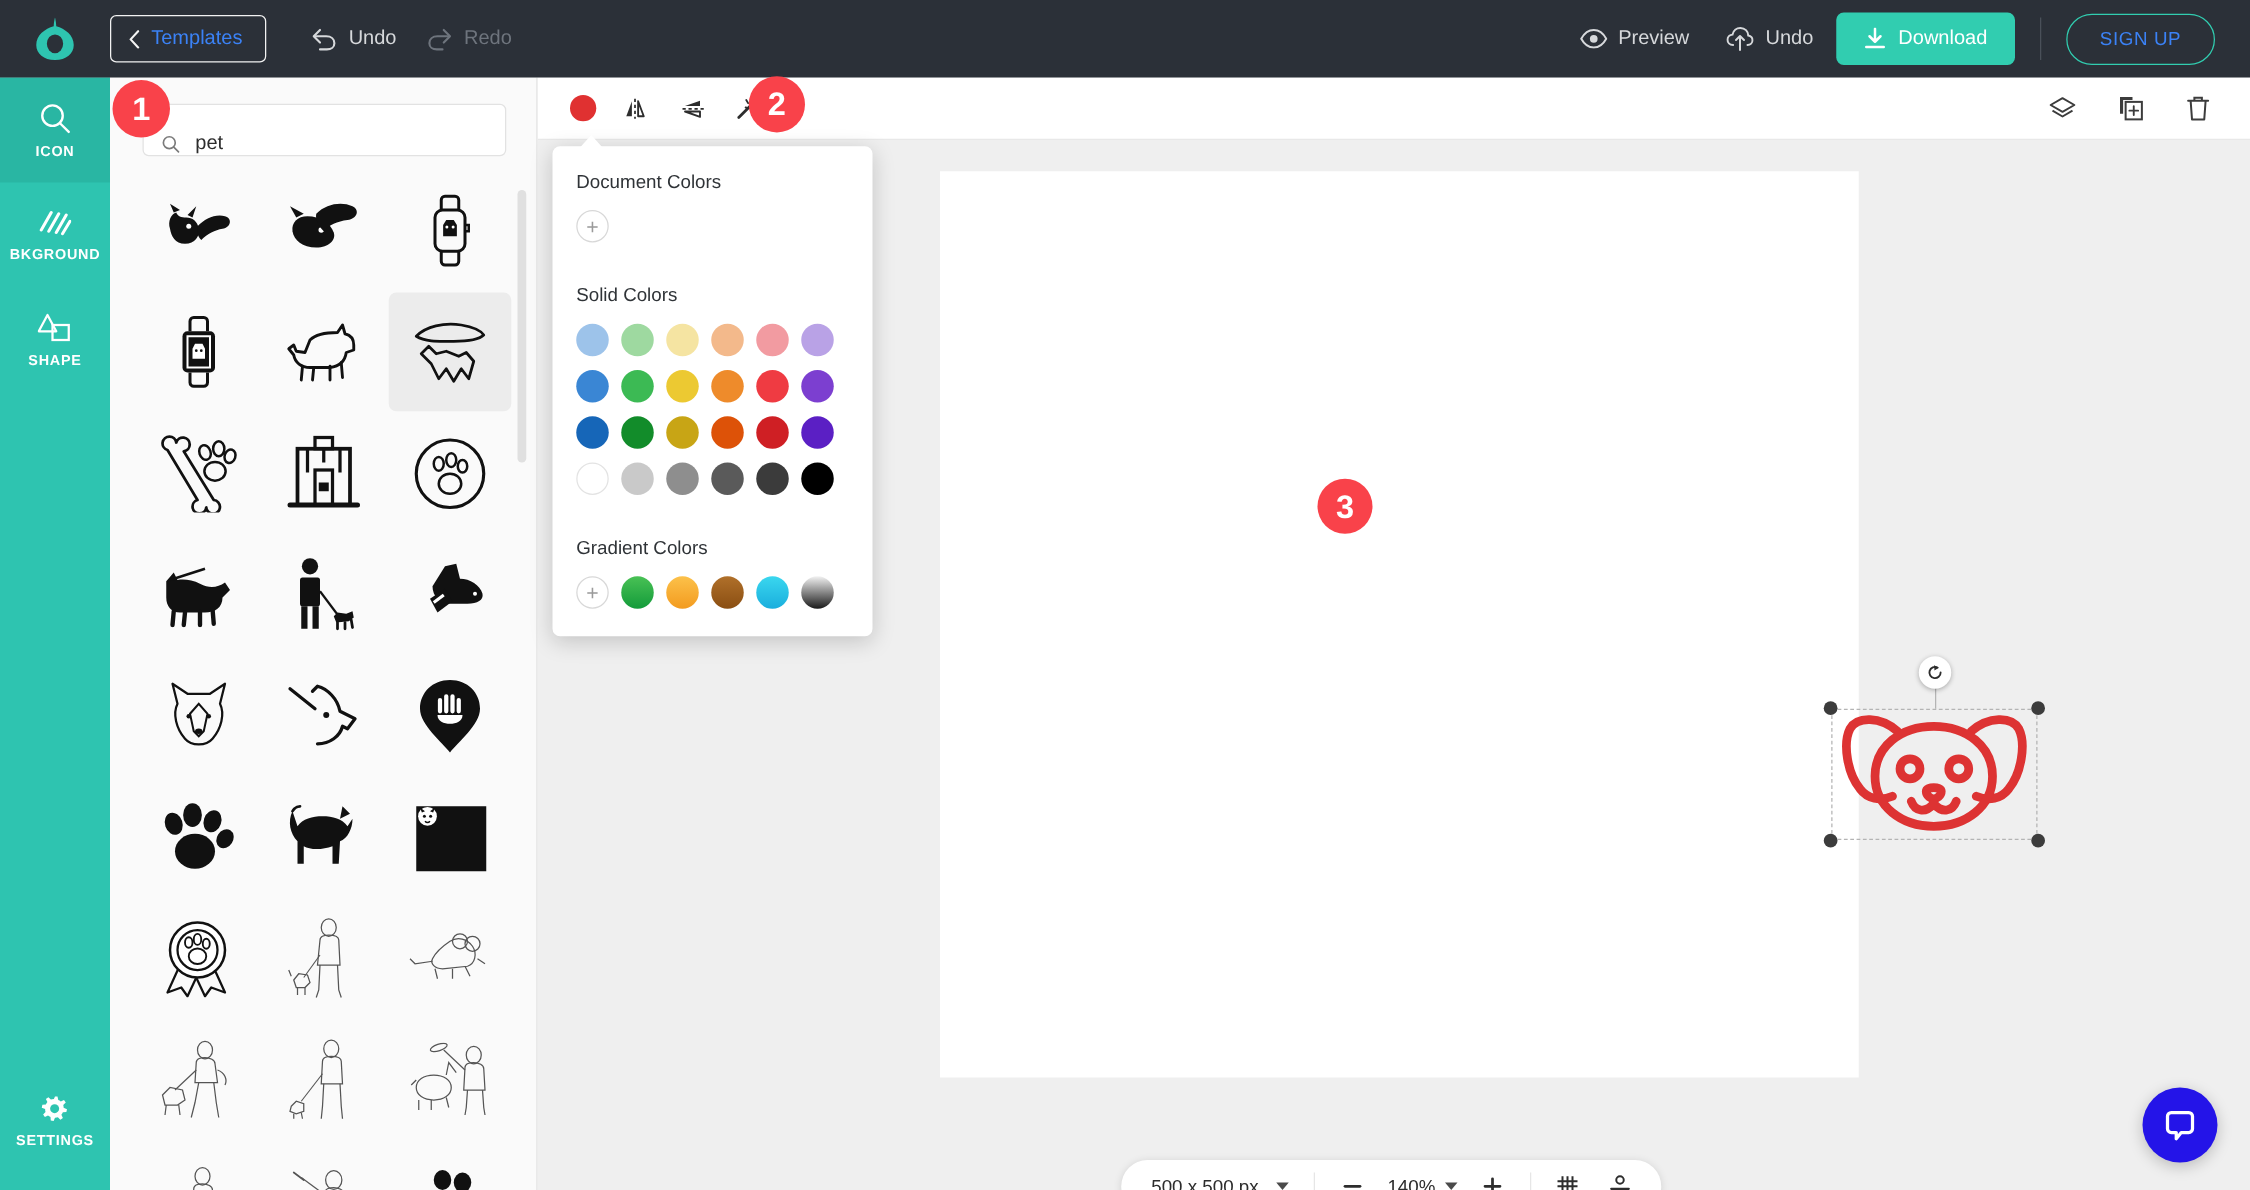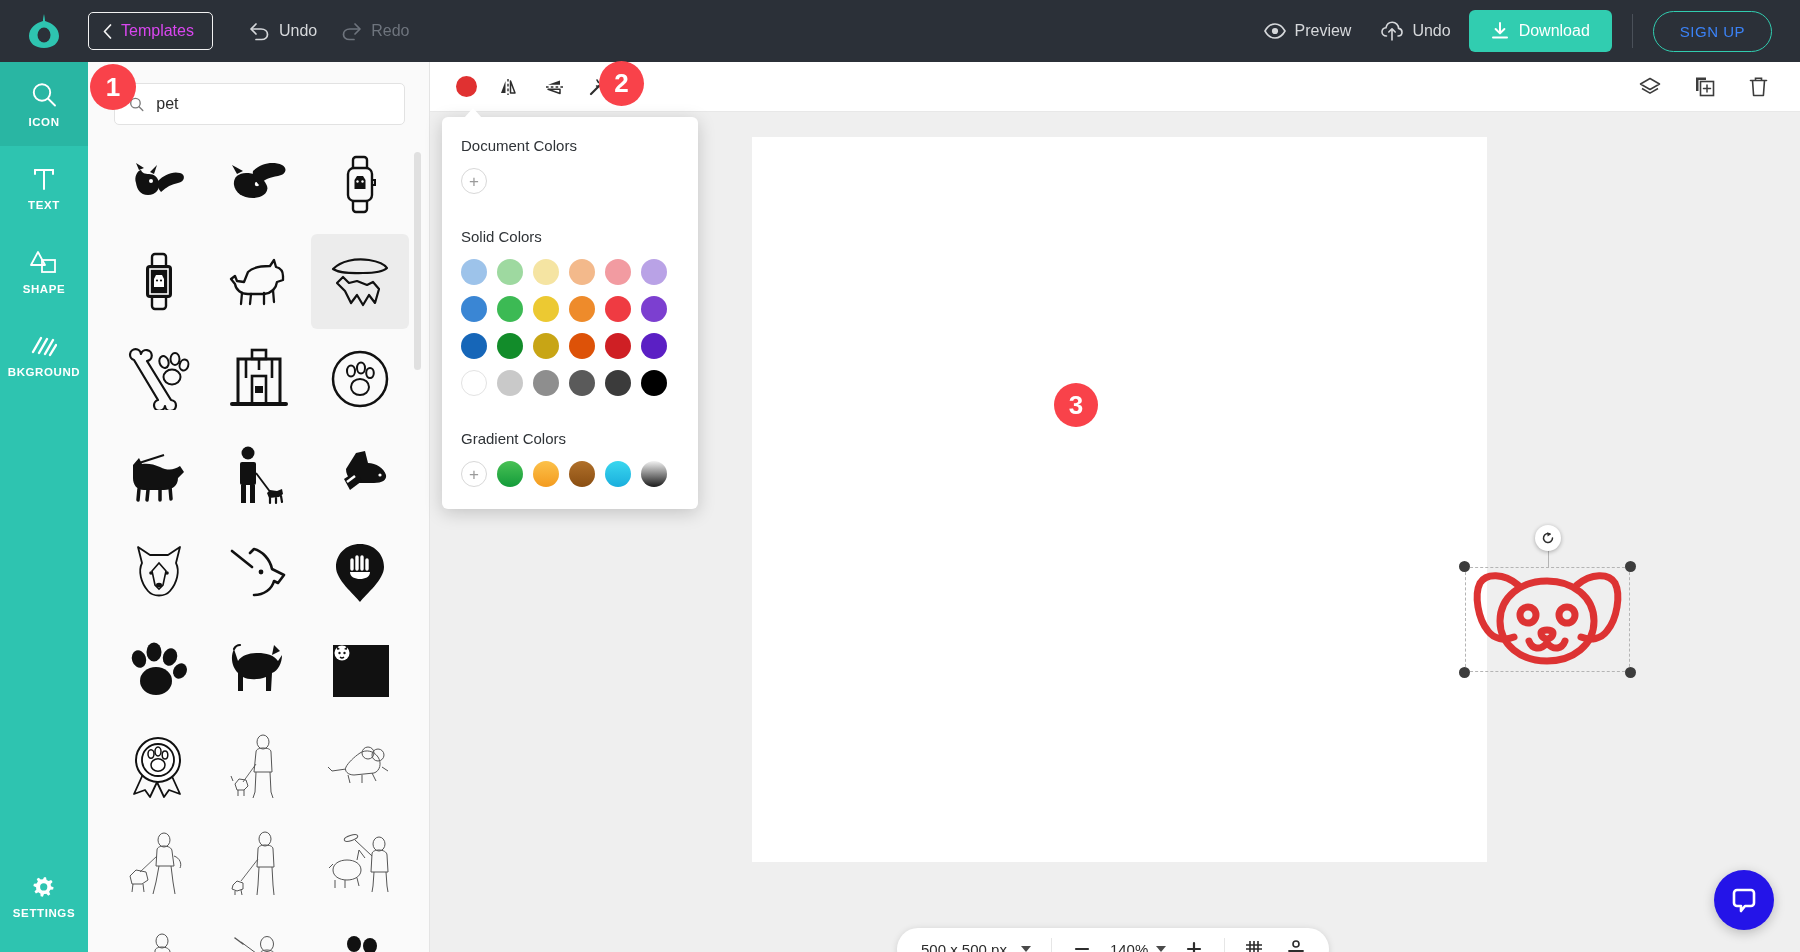--- a/index.html
+++ b/index.html
@@ -14,21 +14,21 @@
   .header {
     position: absolute; left: 0; top: 0; width: 1800px; height: 62px;
     background: #2b3038; display: flex; align-items: center;
     z-index: 30;
   }
   .logo-wrap { width: 88px; display: flex; align-items: center; justify-content: center; }
   .logo { width: 34px; height: 36px; }
   .btn-templates {
     display: flex; align-items: center; gap: 9px;
     border: 1px solid #f2f2f2; border-radius: 5px;
-    color: #d946ef; font-size: 16px; padding: 9px 18px 9px 14px;
+    color: #3b82f6; font-size: 16px; padding: 9px 18px 9px 14px;
     background: transparent; cursor: pointer; white-space: nowrap;
   }
   .hdr-action {
     display: flex; align-items: center; gap: 9px;
     color: #d6d8db; font-size: 16px; padding: 8px 12px;
     background: transparent; border: 0; cursor: pointer; white-space: nowrap;
   }
   .hdr-action.disabled { color: #6e747d; }
   .hdr-right { margin-left: auto; display: flex; align-items: center; gap: 6px; padding-right: 28px; }
   .btn-download {
@@ -61,21 +61,21 @@
   .rail-item.settings { margin-bottom: 14px; }
 
   
   .icon-panel {
     position: absolute; left: 88px; top: 62px; width: 342px; height: 890px;
     background: #fafafa; border-right: 1px solid #e4e4e4; z-index: 15;
     overflow: hidden;
   }
   .search-row { padding: 21px 24px 0 26px; }
   .search-box {
-    display: flex; align-items: center; gap: 12px;
+    display: flex; align-items: flex-end; gap: 12px;
     background: #fff; border: 1px solid #e2e2e2; border-radius: 5px;
     height: 42px; padding: 0 14px;
   }
   .search-input {
     border: 0; outline: 0; font-size: 16px; color: #2d2d2d;
     font-family: "Liberation Sans", sans-serif; width: 100%; background: transparent;
   }
   .icon-grid {
     display: grid; grid-template-columns: repeat(3, 1fr);
     padding: 12px 20px 0 22px; gap: 2px;
@@ -272,38 +272,31 @@
 
   <div class="rail">
     <div class="rail-item active">
       <svg width="28" height="28" viewBox="0 0 28 28">
         <circle cx="12" cy="11.5" r="8.2" stroke="#fff" stroke-width="1.9" fill="none"></circle>
         <path d="M18.2 17.8 L25 24.5" stroke="#fff" stroke-width="1.9" stroke-linecap="round"></path>
       </svg>
       <span class="rail-label">ICON</span>
     </div>
     <div class="rail-item">
-      <svg width="26" height="26" viewBox="0 0 26 26">
-        <path d="M4 4 H22 M13 4 V23" stroke="#fff" stroke-width="2" stroke-linecap="round"></path>
-        <path d="M4 4 V8 M22 4 V8" stroke="#fff" stroke-width="2" stroke-linecap="round"></path>
-      </svg>
-      <span class="rail-label">TEXT</span>
+      <svg width="26" height="24" viewBox="0 0 26 24">
+        <path d="M2 17 L10 3 M8 18 L16 4 M14 19 L22 5 M19 20 L25 10" stroke="#fff" stroke-width="2.4" stroke-linecap="round"></path>
+      </svg>
+      <span class="rail-label">BKGROUND</span>
     </div>
     <div class="rail-item">
       <svg width="28" height="26" viewBox="0 0 28 26">
         <rect x="12" y="10" width="13" height="12" stroke="#fff" stroke-width="1.8" fill="none"></rect>
         <path d="M8 2 L15 15 H1 Z" stroke="#fff" stroke-width="1.8" fill="none" stroke-linejoin="round"></path>
       </svg>
       <span class="rail-label">SHAPE</span>
-    </div>
-    <div class="rail-item">
-      <svg width="26" height="24" viewBox="0 0 26 24">
-        <path d="M2 17 L10 3 M8 18 L16 4 M14 19 L22 5 M19 20 L25 10" stroke="#fff" stroke-width="2.4" stroke-linecap="round"></path>
-      </svg>
-      <span class="rail-label">BKGROUND</span>
     </div>
     <div class="rail-spacer"></div>
     <div class="rail-item settings">
       <svg width="26" height="26" viewBox="0 0 26 26">
         <path d="M13 3.2 L15 3.2 L15.6 6.0 A7.6 7.6 0 0 1 17.6 7.1 L20.2 5.9 L21.6 7.9 L19.6 9.9 A7.6 7.6 0 0 1 19.9 12.2 L22.6 13.3 L22.1 15.6 L19.3 15.8 A7.6 7.6 0 0 1 18.1 17.8 L19.3 20.3 L17.3 21.7 L15.3 19.8 A7.6 7.6 0 0 1 13 20.1 L11.9 22.8 L9.6 22.3 L9.4 19.5 A7.6 7.6 0 0 1 7.4 18.3 L4.9 19.5 L3.5 17.5 L5.4 15.5 A7.6 7.6 0 0 1 5.1 13.2 L2.4 12.1 L2.9 9.8 L5.7 9.6 A7.6 7.6 0 0 1 6.9 7.6 L5.7 5.1 L7.7 3.7 L9.7 5.6 A7.6 7.6 0 0 1 12 5.3 Z" fill="#fff"></path>
         <circle cx="12.7" cy="12.9" r="3.6" fill="#2ec4b0"></circle>
       </svg>
       <span class="rail-label">SETTINGS</span>
     </div>
   </div>

